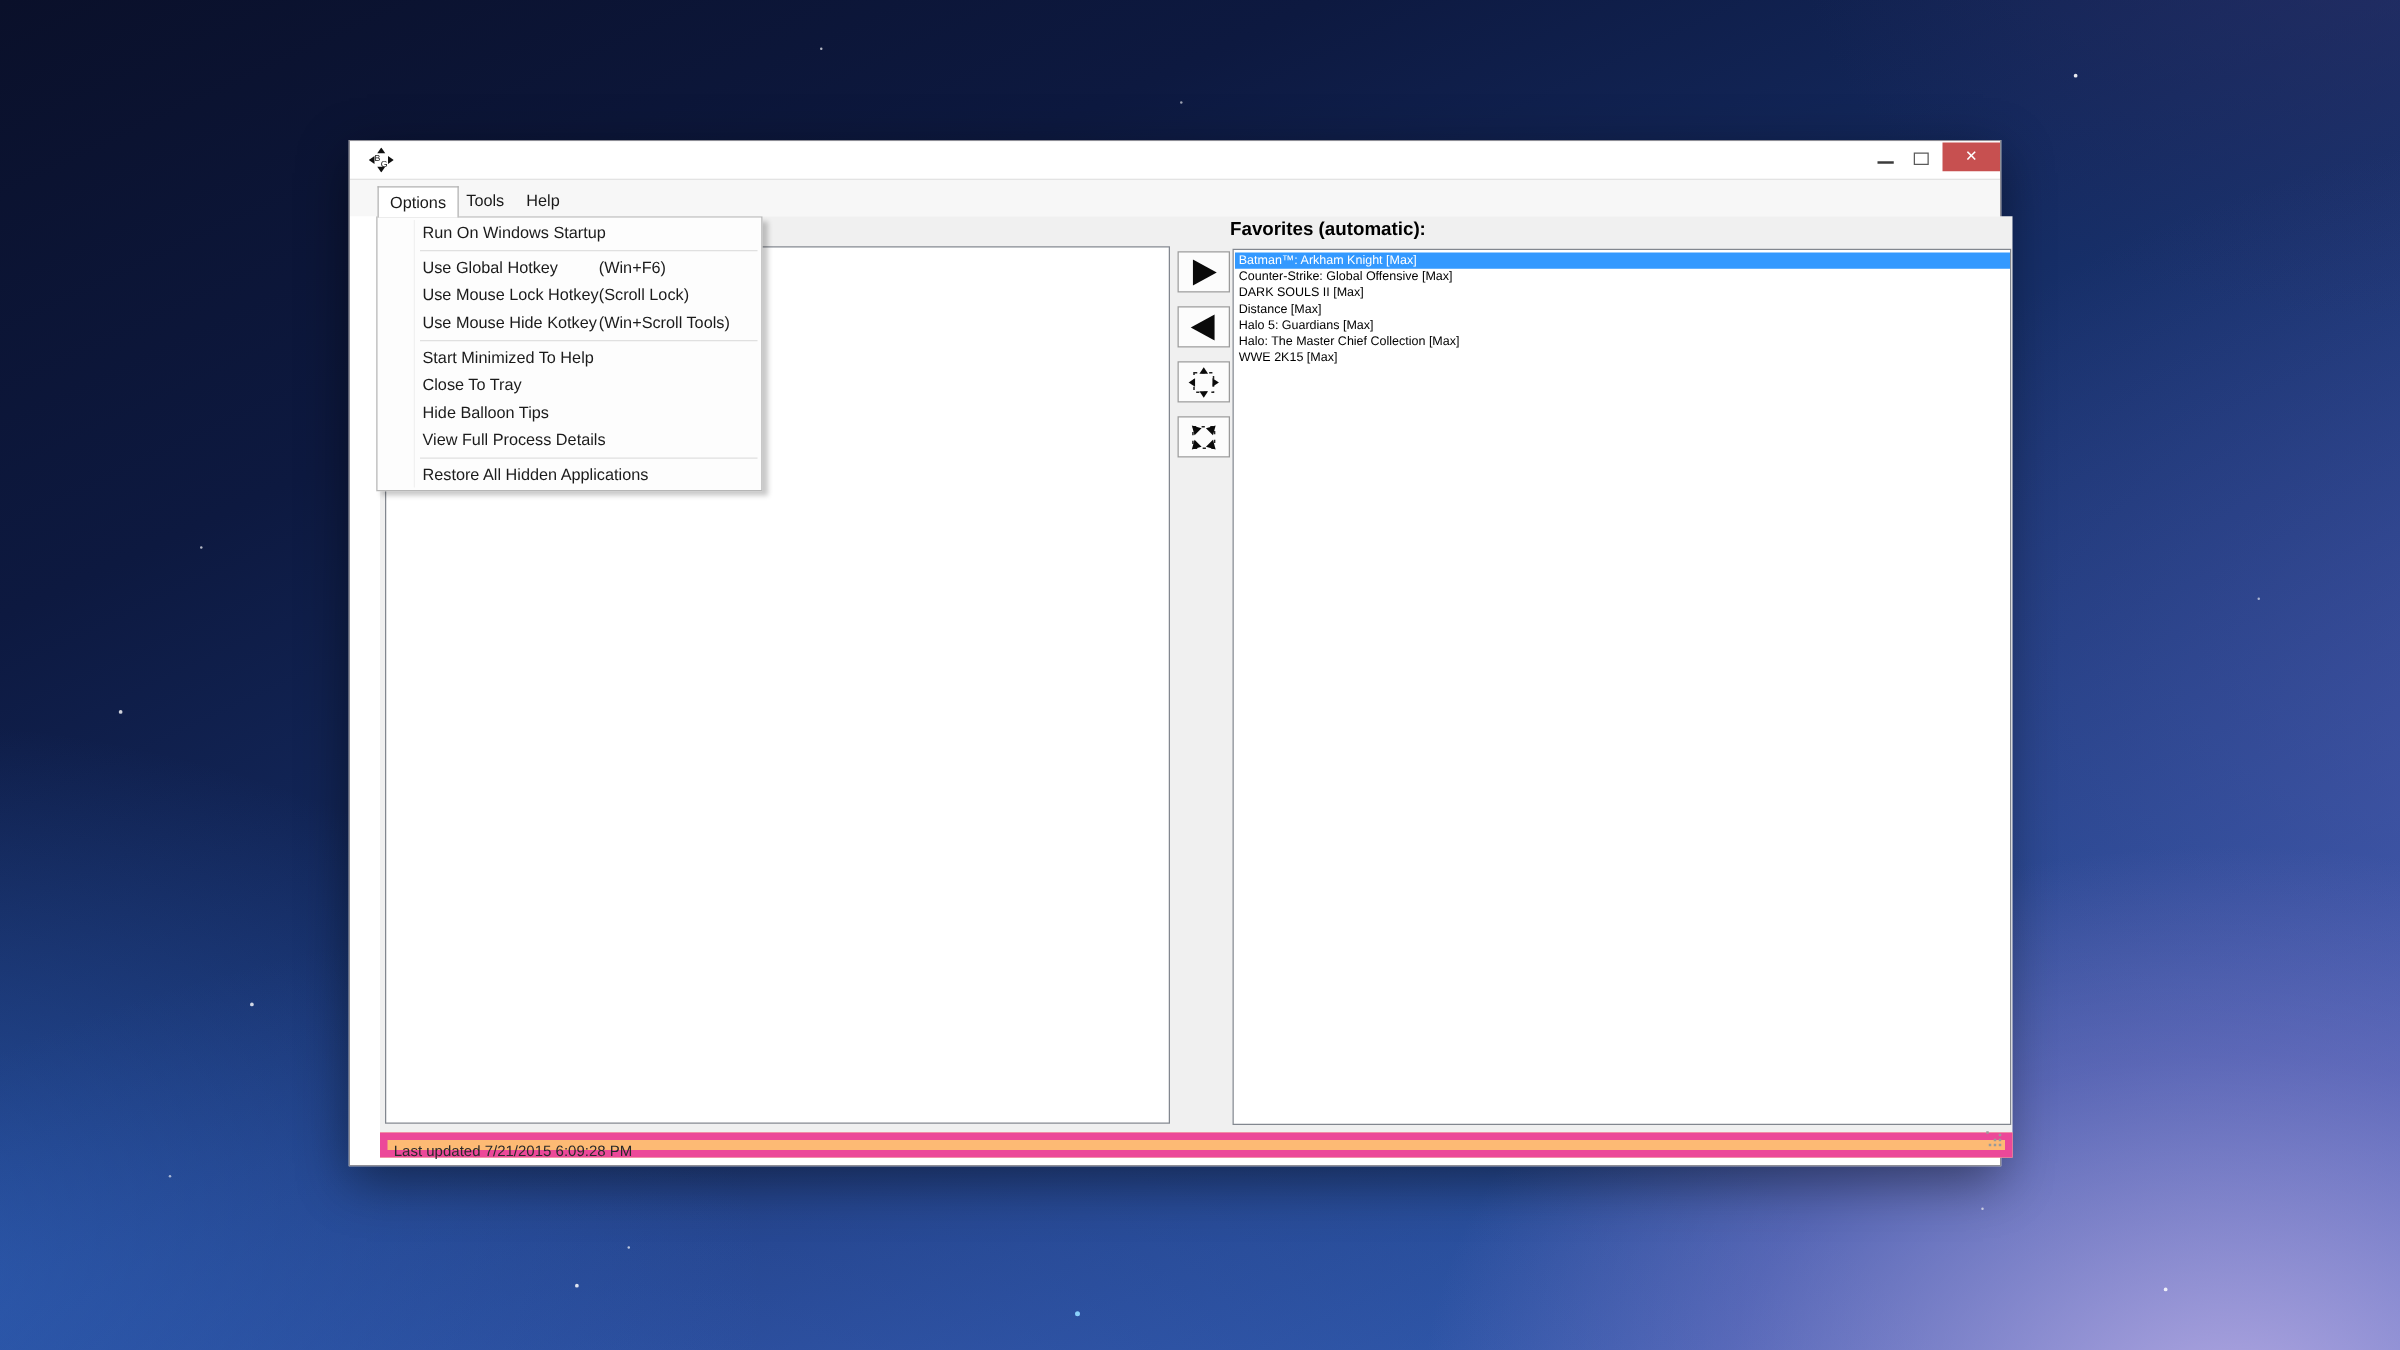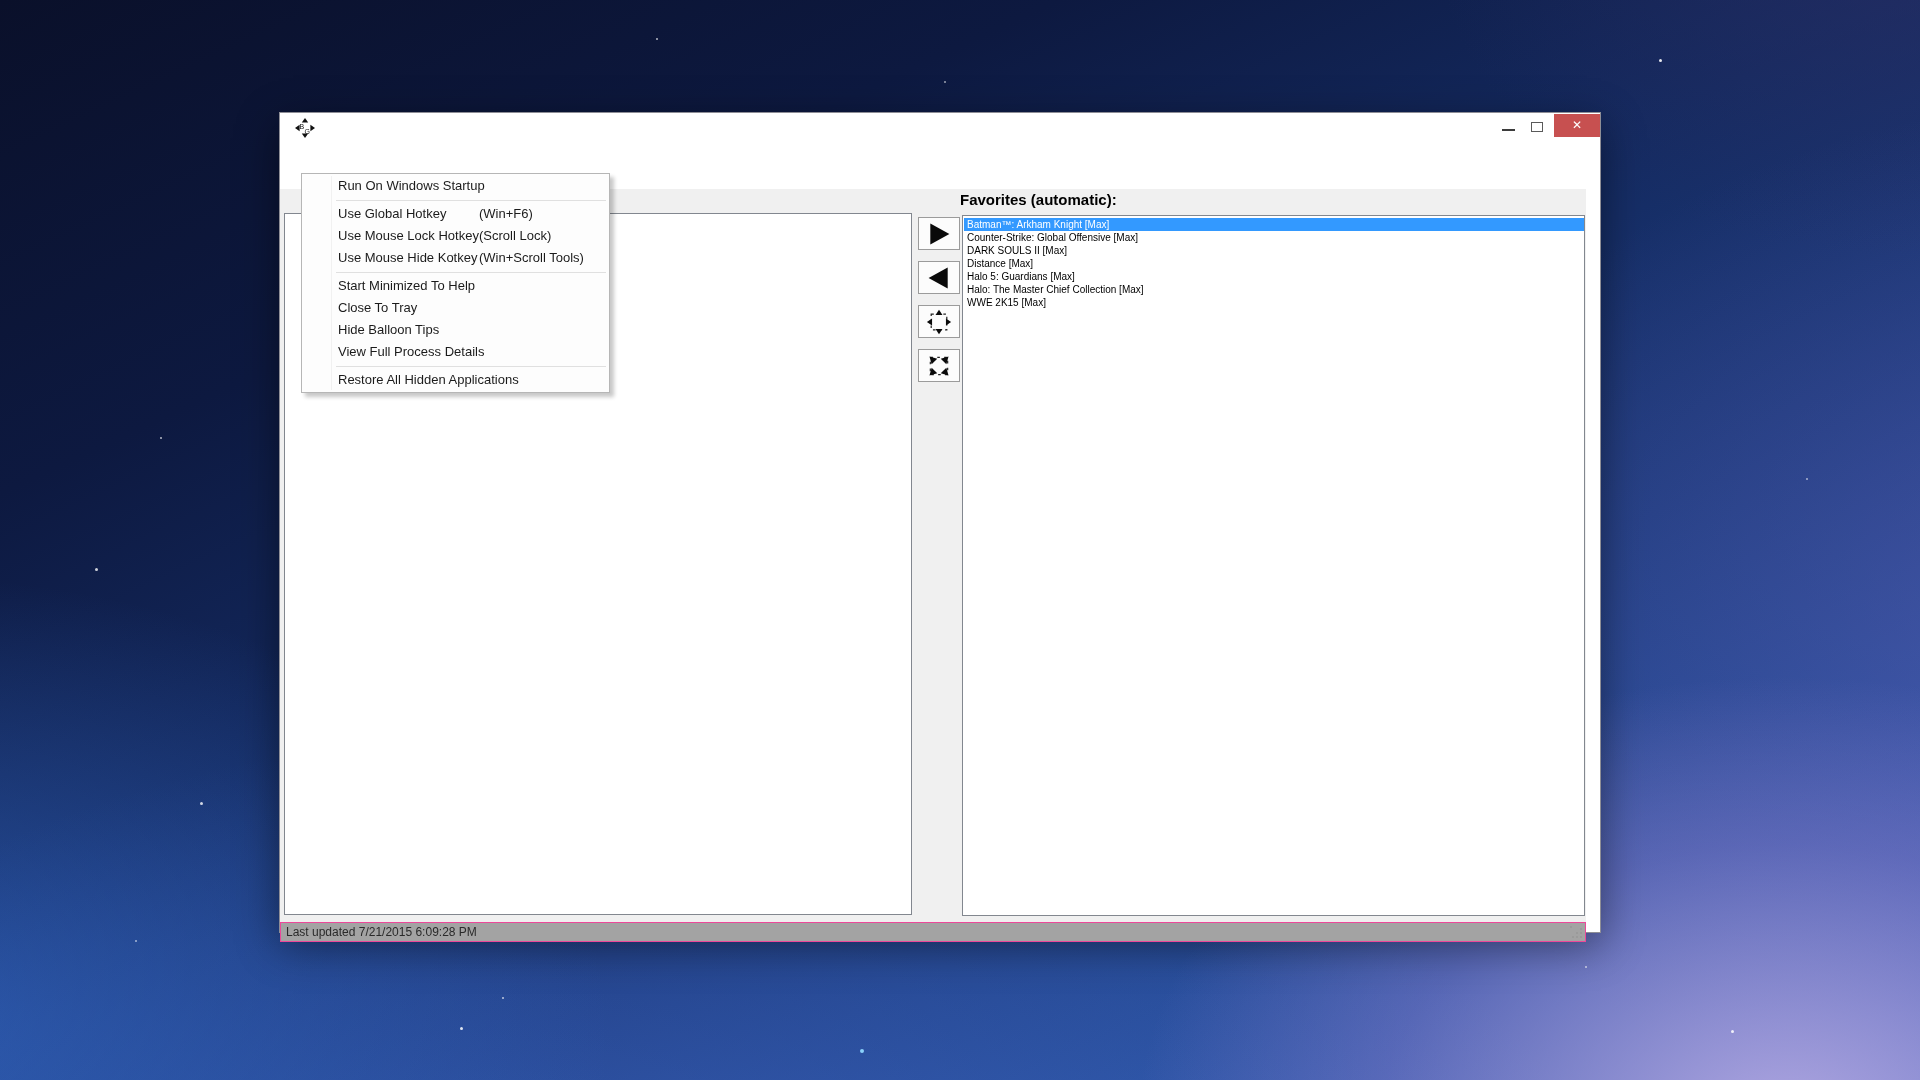--- a/index.html
+++ b/index.html
@@ -30,37 +30,37 @@
   .cap-max .box { position:absolute; left:4px; top:5px; width:12px; height:10px; border:1px solid #5a5a5a; }
   .cap-close { position:absolute; left:1274px; top:1px; width:46px; height:23px; background:#c75050;
     color:#fff; font-size:12px; line-height:23px; text-align:center; }
 
   .menubar { position:absolute; left:0; top:30px; right:0; height:30px; background:#f7f7f7;
     border-top:1px solid #e3e3e3; z-index:65; }
   .mb-item { position:absolute; top:5px; height:25px; line-height:24px; padding:0 9px;
     font-size:13px; color:#1a1a1a; }
   .mb-item.open { background:#fff; border:1px solid #b0b0b0; border-bottom:none; }
 
-  .client { position:absolute; left:0; top:60px; width:1306px; height:753px; background:#f0f0f0;margin-top:16px; }
+  .client { position:absolute; left:24px; top:60px; width:1306px; height:753px; background:#f0f0f0; }
 
   .listbox { position:absolute; background:#fff; border:1px solid #82878f; overflow:hidden; }
   .left-list  { left:4px;   top:24px; width:628px; height:702px; }
   .right-list { left:682px; top:26px; width:623px; height:701px; padding:2px 0 0 1px; }
   .fav-label { position:absolute; left:680px; top:2px; font-size:15px; font-weight:bold; color:#000; }
 
   .lb-row { height:13px; line-height:13px; font-size:10px; padding-left:3px;
     white-space:nowrap; color:#000; }
   .lb-row.selected { background:#3399ff; color:#fff; }
 
   .xfer { position:absolute; left:638px; width:42px; height:33px; background:#fcfcfc;
     border:1px solid #9b9b9b; display:flex; align-items:center; justify-content:center; }
   .xfer-1 { top:28px; } .xfer-2 { top:72px; } .xfer-3 { top:116px; } .xfer-4 { top:160px; }
 
   .statusbar { position:absolute; left:0; top:733px; width:1306px; height:20px;
-    background:#a3a3a3; border:1px solid #ec4899; }
+    background:#fdba74; border:6px solid #ec4899; }
   .statusbar .st-text { position:absolute; left:5px; top:0; line-height:18px; font-size:12px; color:#2a2a2a; }
   .grip { position:absolute; right:3px; bottom:3px; width:12px; height:12px; }
   .grip i { position:absolute; left:0; top:0; width:2px; height:2px; background:#9a9a9a;
     box-shadow:10px 10px 0 #9a9a9a, 10px 6px 0 #9a9a9a, 6px 10px 0 #9a9a9a,
                10px 2px 0 #9a9a9a, 6px 6px 0 #9a9a9a, 2px 10px 0 #9a9a9a; }
 
   
   .dropdown { position:absolute; left:21px; top:60px; width:309px; background:#fdfdfd;
     border:1px solid #b6b6b6; box-shadow:4px 4px 4px rgba(0,0,0,.22); z-index:60; padding:1px 0; }
   .dropdown::before { content:''; position:absolute; left:29px; top:2px; bottom:2px; width:1px; background:#f1f1f1; }
@@ -103,20 +103,25 @@
       </svg>
       <div class="cap-min">
           <div class="dash"></div>
         </div>
       <div class="cap-max">
           <div class="box"></div>
         </div>
       <div class="cap-close"><span>✕</span></div>
     </div>
 
+    <div class="menubar">
+      <div class="mb-item open" style="left:22px">Options</div>
+      <div class="mb-item" style="left:84px">Tools</div>
+      <div class="mb-item" style="left:132px">Help</div>
+    </div>
 
     <div class="client">
 
       <div class="listbox left-list"></div>
 
       <div class="xfer xfer-1">
         <svg width="26" height="26" viewBox="0 0 30 30">
           <polygon points="5,3 5,27 27,15" fill="#0a0a0a"></polygon>
         </svg>
       </div>

